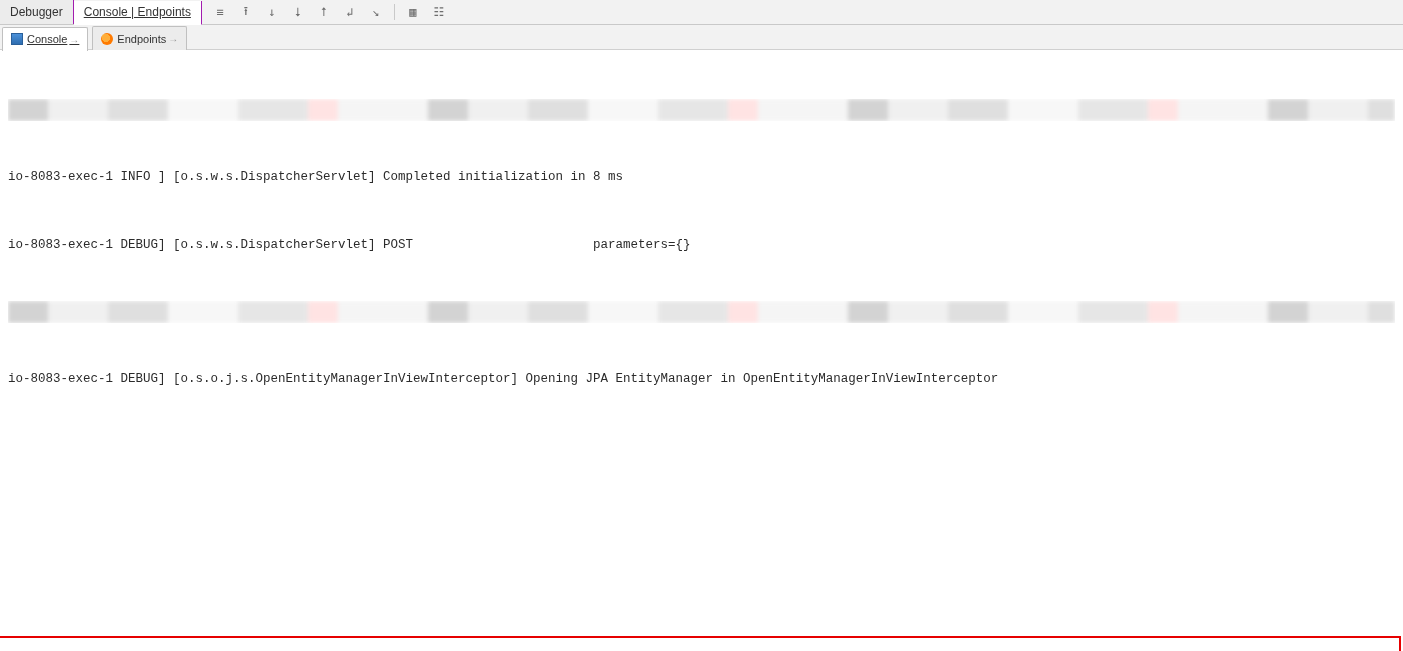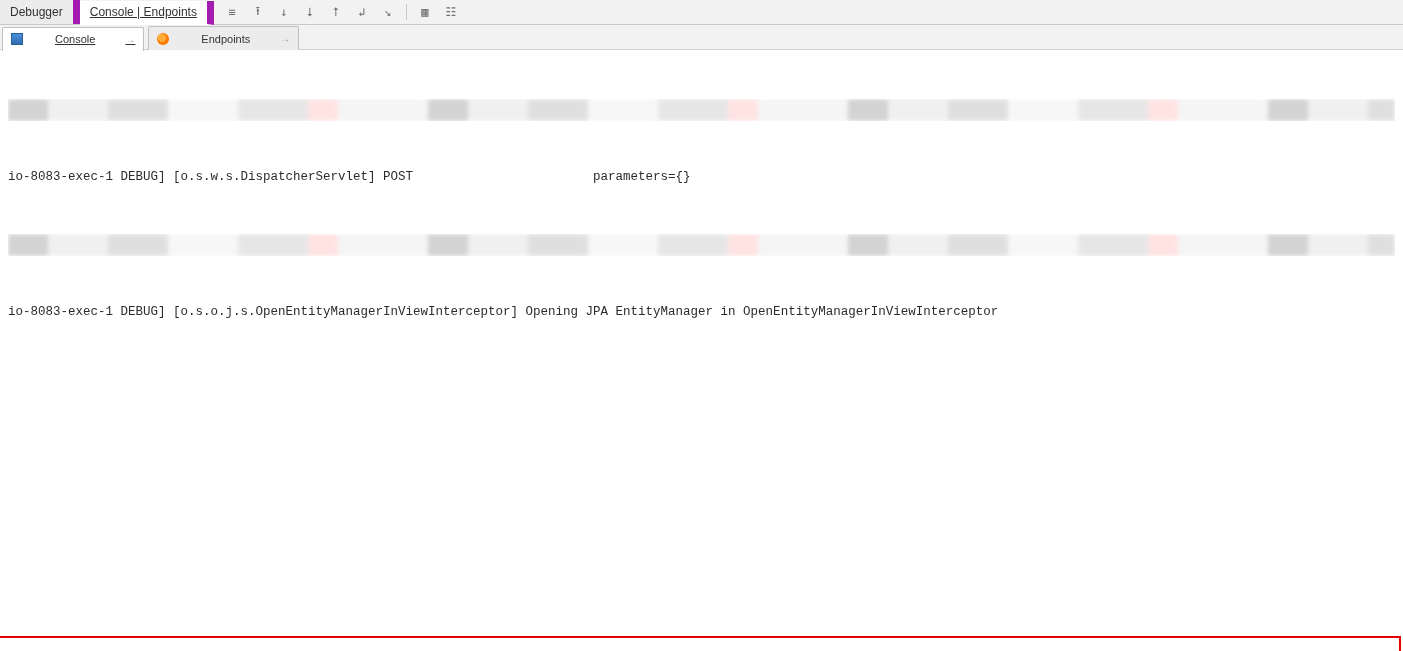--- a/index.html
+++ b/index.html
@@ -16,21 +16,21 @@
   .tabbar, .subtabbar {
     display: flex;
     align-items: center;
     background: #f2f2f2;
     border-bottom: 1px solid #c9c9c9;
     height: 25px;
   }
   .subtabbar { border-bottom: 1px solid #d0d0d0; }
   .tab {
     padding: 4px 10px;
-    border-right: 7px solid #a21caf;
+    border-right: 1px solid #a21caf;
     background: #ececec;
     cursor: pointer;
     font-size: 12px;
     color: #333;
     display: flex;
     align-items: center;
     height: 100%;
   }
   .tab.active {
     background: #fff;
@@ -40,21 +40,20 @@
   }
   .tab.sub {
     border: 1px solid #c0c0c0;
     border-bottom: none;
     margin-right: 2px;
     margin-left: 2px;
     margin-top: 2px;
     border-radius: 2px 2px 0 0;
     font-size: 11px;
     padding: 3px 8px;
-    gap: 28px;
   }
   .tab.sub.active { background: #fff; }
   .toolbar-icons {
     display: flex;
     align-items: center;
     gap: 10px;
     padding-left: 10px;
     color: #6e6e6e;
   }
   .ticon {
@@ -141,20 +140,21 @@
   </div>
   <div class="tab sub">
     <span class="mini-icon endpoints"></span>
     <span>Endpoints</span>
     <span class="arrow">→</span>
   </div>
 </div>
 
 <div class="console">
   <div class="redacted"></div>
+  <div class="line">io-8083-exec-1 INFO ] [o.s.w.s.DispatcherServlet] Completed initialization in 8 ms</div>
   <div class="line">io-8083-exec-1 DEBUG] [o.s.w.s.DispatcherServlet] POST                        parameters={}</div>
   <div class="redacted"></div>
   <div class="line" id="box1line">io-8083-exec-1 DEBUG] [o.s.o.j.s.OpenEntityManagerInViewInterceptor] Opening JPA EntityManager in OpenEntityManagerInViewInterceptor</div>
   
   
   
   
   
   
   

